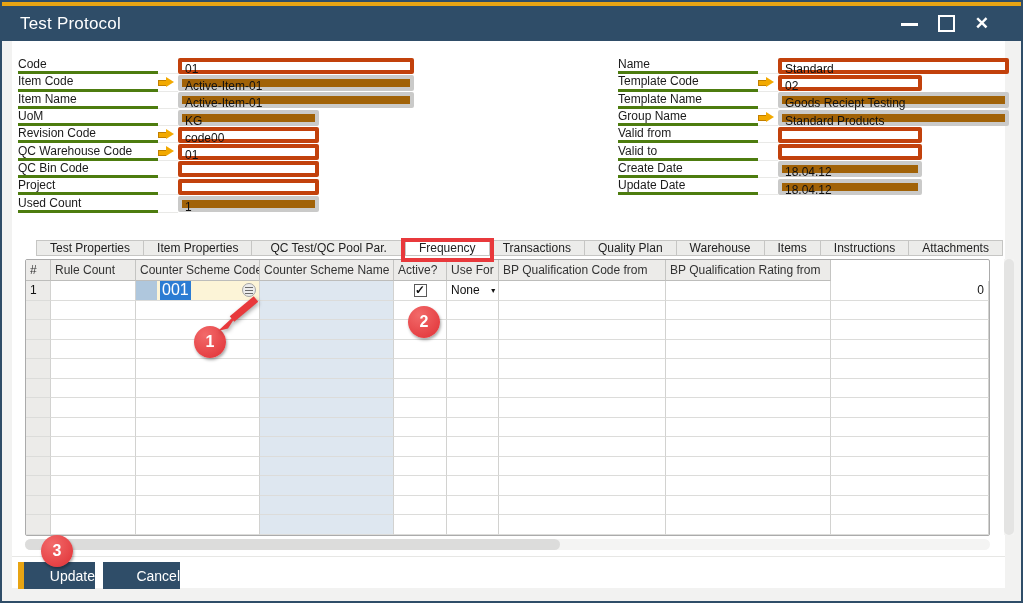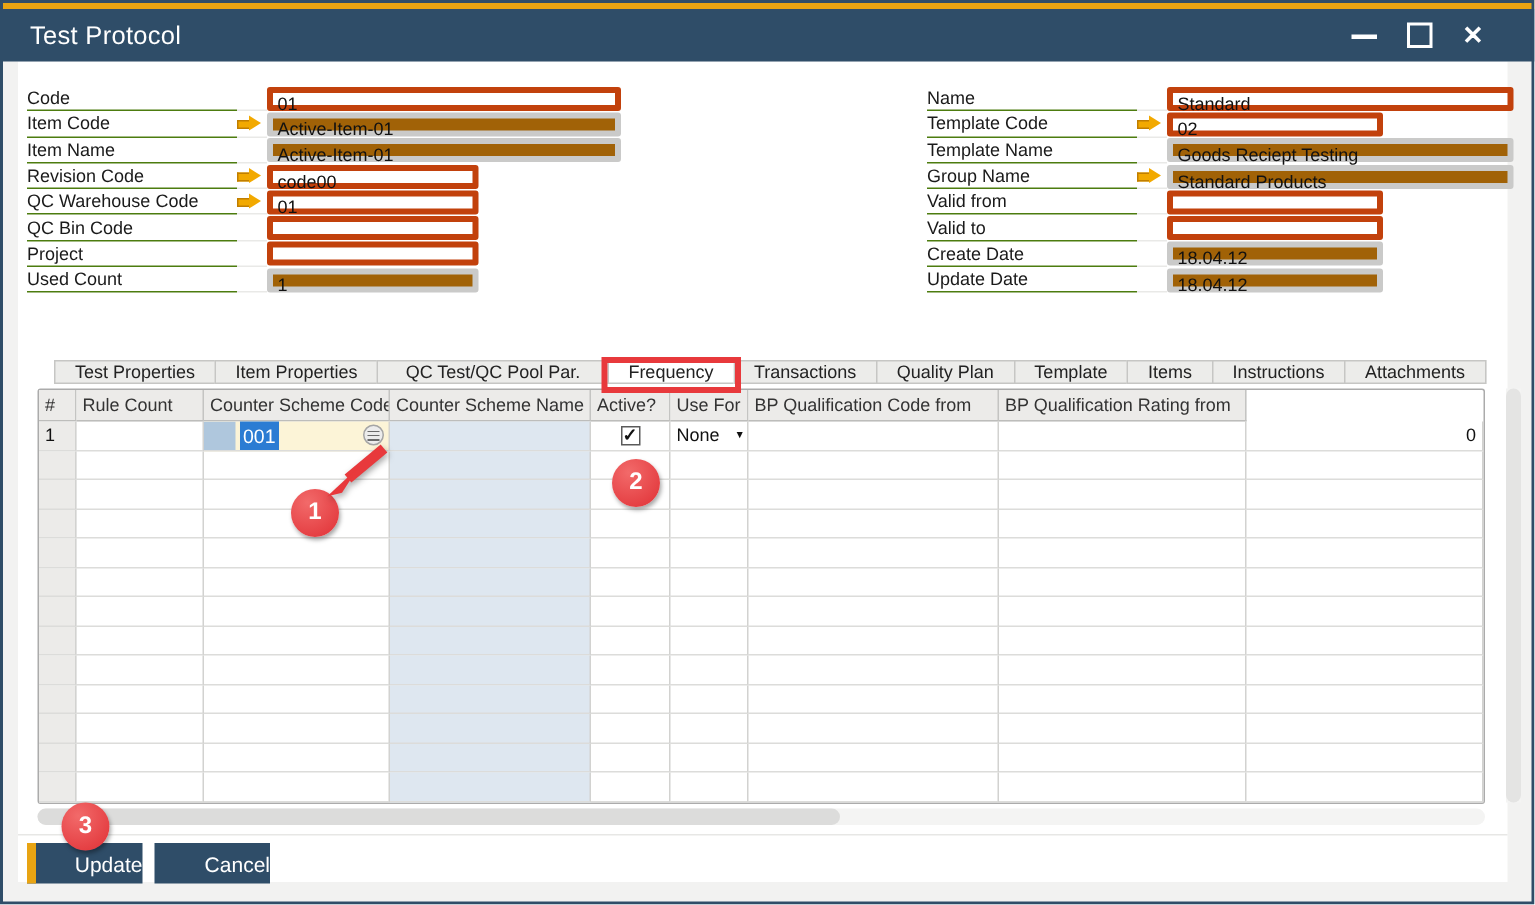--- a/index.html
+++ b/index.html
@@ -13,21 +13,21 @@
   .ctrl-min{width:17px;height:3px;background:#fff;align-self:flex-end;margin-bottom:6px;}
   .ctrl-max{width:13px;height:13px;border:2px solid #fff;}
   .ctrl-close{color:#fff;font-size:17px;font-weight:bold;line-height:1;}
   .content{position:absolute;left:12px;top:41px;width:993px;height:547px;background:#fff;z-index:1;}
 
   
   .form-col{position:absolute;display:flex;flex-direction:column;z-index:2;}
   .form-left{left:18px;top:57px;width:400px;}
   .form-right{left:618px;top:57px;width:392px;}
   .frow{height:17.3px;display:flex;align-items:center;}
-  .flabel{width:140px;height:100%;display:flex;align-items:center;font-size:12px;color:#1a1a1a;border-bottom:1px solid #4d7c0f;box-sizing:border-box;}
+  .flabel{width:140px;height:100%;display:flex;align-items:center;font-size:12px;color:#1a1a1a;border-bottom:3px solid #4d7c0f;box-sizing:border-box;}
   .farrow{width:20px;height:100%;display:flex;align-items:center;border-bottom:1px solid #E9E9E7;box-sizing:border-box;}
   .inp{height:16px;line-height:14px;font-size:12px;color:#111;padding:0 3px;border:4px solid #c2410c;border-radius:2px;background:#fff;box-sizing:border-box;}
   .inp.gray{background:#a16207;border-color:#CACAC9;}
   .w-wide{width:236px;} .w-narrow{width:141px;}
   .r-wide{width:231px;} .r-narrow{width:144px;}
   .link-arrow{position:relative;width:16px;height:11px;display:inline-block;}
   .link-arrow::before{content:'';position:absolute;left:0;top:3.5px;width:7px;height:4px;background:#F2A900;border:1px solid #C07E00;border-right:none;}
   .link-arrow::after{content:'';position:absolute;left:8px;top:0;width:0;height:0;border-left:8px solid #F2A900;border-top:5.5px solid transparent;border-bottom:5.5px solid transparent;}
 
   
@@ -43,21 +43,21 @@
   .tr{display:grid;grid-template-columns:25px 85px 124px 134px 53px 52px 167px 165px 1fr;}
   .th,.td{border-right:1px solid #D2D2D0;border-bottom:1px solid #DCDCDA;box-sizing:border-box;font-size:12px;display:flex;align-items:center;overflow:hidden;white-space:nowrap;}
   .th{height:21px;background:#ECEBE9;color:#333;padding:0 4px;border-right-color:#C4C4C2;border-bottom-color:#BDBDBB;}
   .td{height:19.5px;padding:0 4px;color:#111;}
   .td.numcol{background:#ECEBE9;}
   .td.csncol{background:#DEE7F0;}
   .td.right{justify-content:flex-end;}
   .td.center{justify-content:center;}
   .edit-cell{background:#FCF4D7;padding:0;position:relative;}
   .edit-block{position:absolute;left:0;top:0;width:21px;height:100%;background:#AFC7DD;}
-  .edit-text{margin-left:24px;background:#2B7CD3;color:#fff;padding:16px 2px;font-size:13px;}
+  .edit-text{margin-left:24px;background:#2B7CD3;color:#fff;padding:16px 2px;font-size:16px;}
   .cfl-icon{position:absolute;right:3px;top:50%;transform:translateY(-50%);width:14px;height:14px;border-radius:50%;background:#ECECEC;border:1px solid #A5A5A5;box-sizing:border-box;display:flex;align-items:center;justify-content:center;}
   .cfl-lines{width:8px;height:7px;background:repeating-linear-gradient(to bottom,#6B6B6B 0 1px,transparent 1px 3px);}
   .checkbox{width:13px;height:13px;background:#fff;border:1px solid #5A5A5A;box-sizing:border-box;display:flex;align-items:center;justify-content:center;font-size:12px;font-weight:bold;color:#111;line-height:1;}
   .dd-arrow{font-size:7px;color:#111;margin-left:10px;}
 
   
   .hscroll{position:absolute;left:25px;top:539px;width:965px;height:11px;background:#F4F4F3;border-radius:6px;z-index:2;}
   .hscroll-thumb{position:absolute;left:0;top:0;width:535px;height:11px;background:#DCDCDB;border-radius:6px;}
   .vscroll{position:absolute;left:1004px;top:259px;width:10px;height:276px;background:#F4F4F3;z-index:2;}
   .vscroll-thumb{position:absolute;left:0;top:0;width:10px;height:276px;background:#E4E4E3;border-radius:5px;}
@@ -105,20 +105,25 @@
           <span class="link-arrow"></span>
         </span>
       <span class="inp gray w-wide">Active-Item-01</span>
     </div>
     <div class="frow">
       <span class="flabel">Item Name</span>
       <span class="farrow"></span>
       <span class="inp gray w-wide">Active-Item-01</span>
     </div>
     <div class="frow">
+      <span class="flabel">UoM</span>
+      <span class="farrow"></span>
+      <span class="inp gray w-narrow">KG</span>
+    </div>
+    <div class="frow">
       <span class="flabel">Revision Code</span>
       <span class="farrow">
           <span class="link-arrow"></span>
         </span>
       <span class="inp w-narrow">code00</span>
     </div>
     <div class="frow">
       <span class="flabel">QC Warehouse Code</span>
       <span class="farrow">
           <span class="link-arrow"></span>
@@ -189,21 +194,21 @@
     </div>
   </div>
 
   <div class="tabs">
     <div class="tab">Test Properties</div>
     <div class="tab">Item Properties</div>
     <div class="tab wide">QC Test/QC Pool Par.</div>
     <div class="tab active">Frequency</div>
     <div class="tab">Transactions</div>
     <div class="tab">Quality Plan</div>
-    <div class="tab">Template</div>
+    <div class="tab">Warehouse</div>
     <div class="tab">Items</div>
     <div class="tab">Instructions</div>
     <div class="tab">Attachments</div>
   </div>
 
   <div class="grid">
     <div class="tr">
       <div class="th">#</div>
       <div class="th">Rule Count</div>
       <div class="th">Counter Scheme Code</div>

